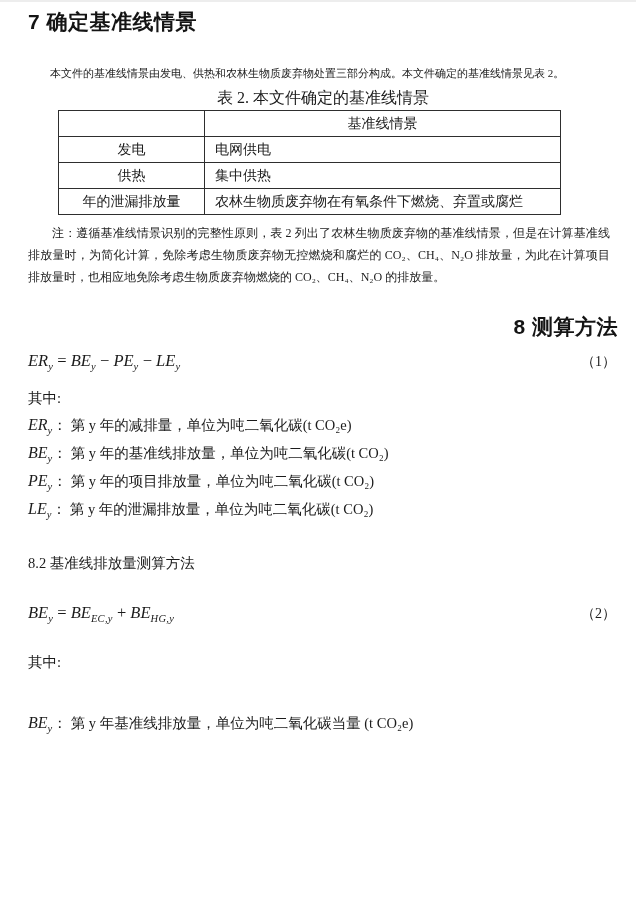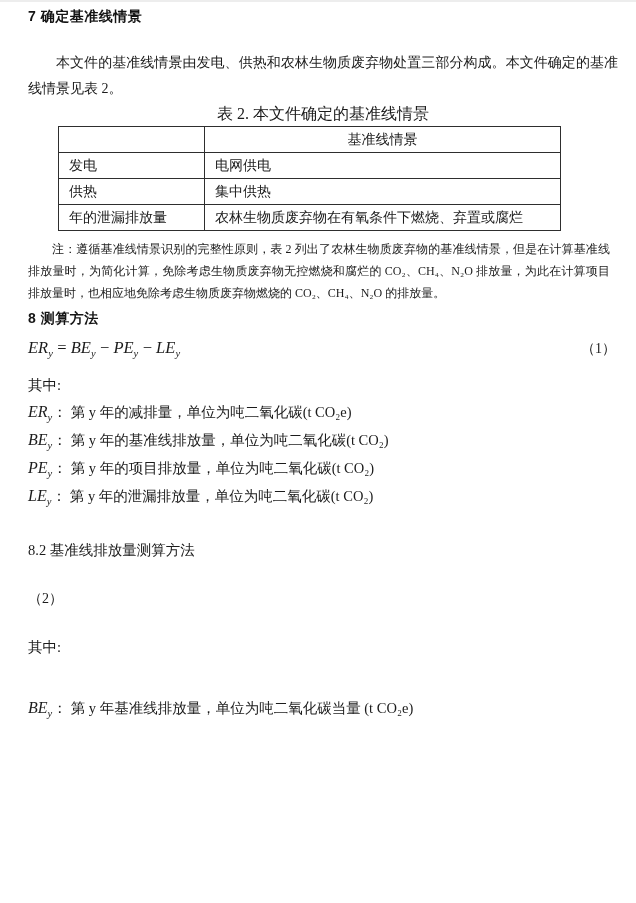--- a/index.html
+++ b/index.html
@@ -14,29 +14,29 @@
     border-top: 2px solid #ededed;
     box-sizing: border-box;
   }
   .page {
     padding: 0 18px 0 28px;
   }
   
   .h-sec {
     font-family: "Liberation Sans", "DejaVu Sans", sans-serif;
     font-weight: bold;
-    font-size: 14px;
+    font-size: 21px;
     letter-spacing: 0.5px;
     color: #141414;
   }
   .h7 { padding-top: 6px; }
-  .h8 { margin-top: 6px; }
+  .h8 { margin-top: 25px; text-align: right; }
   .para {
     margin: 24px 0 0 0;
-    font-size: 14px;
+    font-size: 11px;
     line-height: 26px;
     text-indent: 2em;
     text-align: justify;
   }
   .caption {
     margin-top: 3px;
     text-align: center;
     font-size: 16px;
     line-height: 18px;
   }
@@ -48,21 +48,21 @@
   }
   table.t2 td {
     border: 1px solid #2e2e2e;
     height: 25px;
     padding: 0 10px;
     font-size: 14px;
     vertical-align: middle;
     overflow: hidden;
     white-space: nowrap;
   }
-  table.t2 td.c1 { width: 125px; }
+  table.t2 td.c1 { width: 125px; text-align: center; }
   table.t2 td.th { text-align: center; }
   .note {
     margin: 7px 8px 0 0;
     font-size: 12px;
     line-height: 22px;
     text-indent: 2em;
     text-align: justify;
   }
   .sub-h {
     margin-top: 30px;
@@ -161,20 +161,21 @@
     <span class="formula dvar"><i>PE</i><sub>y</sub></span><span class="dtext">： 第 y 年的项目排放量，单位为吨二氧化碳(t CO₂)</span>
   </div>
 
   <div class="def">
     <span class="formula dvar"><i>LE</i><sub>y</sub></span><span class="dtext">： 第 y 年的泄漏排放量，单位为吨二氧化碳(t CO₂)</span>
   </div>
 
   <div class="sub-h sp-lg">8.2 基准线排放量测算方法</div>
 
   <div class="eq-row sp-xl">
+    <span class="formula"><i>BE</i><sub>y</sub> = <i>BE</i><sub>EC,y</sub> + <i>BE</i><sub>HG,y</sub></span>
     <span class="eq-no">（2）</span>
   </div>
 
   <div class="where sp-xl">其中:</div>
 
   <div class="def def-wide">
     <span class="formula dvar"><i>BE</i><sub>y</sub></span><span class="dtext">： 第 y 年基准线排放量，单位为吨二氧化碳当量 (t CO₂e)</span>
   </div>
 
 </div>

